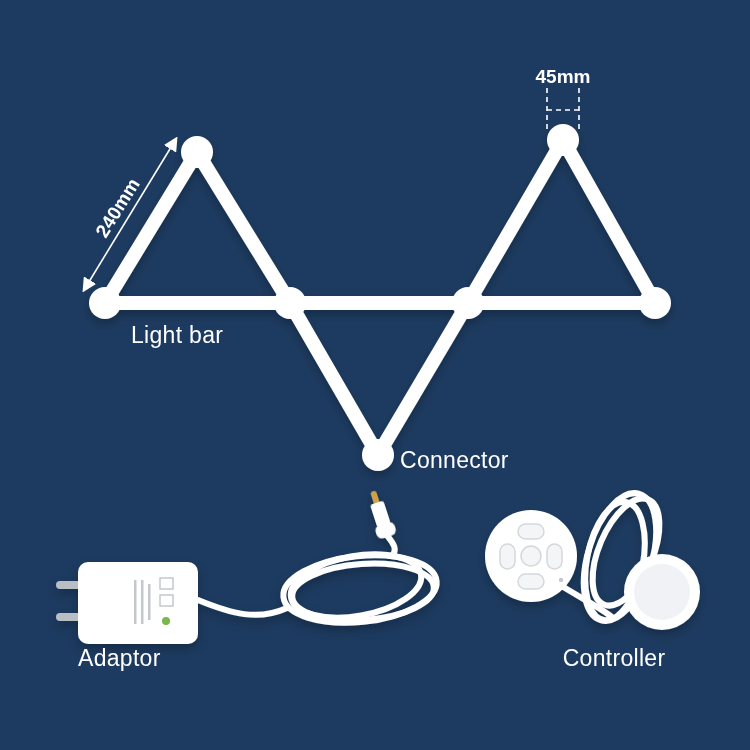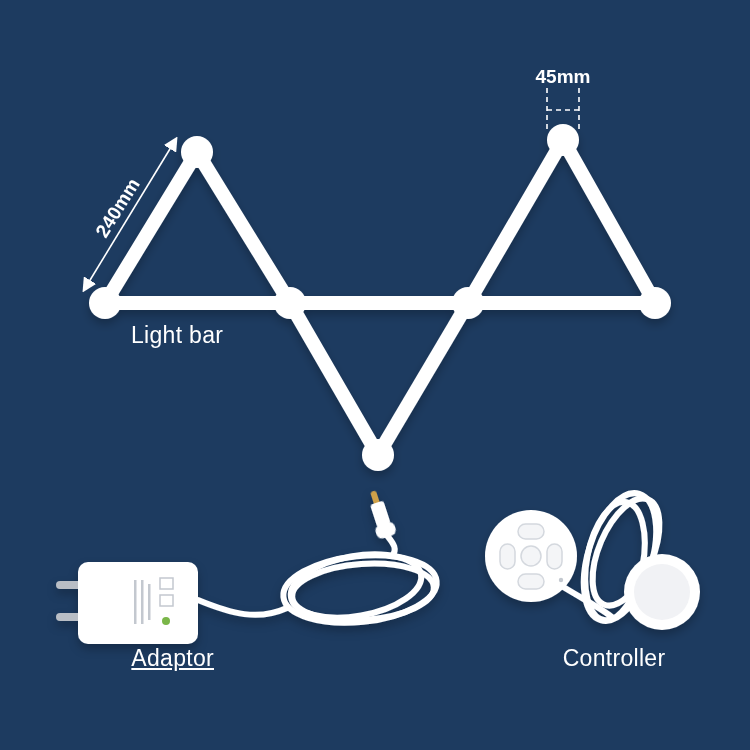--- a/index.html
+++ b/index.html
@@ -130,18 +130,19 @@
       <circle cx="662" cy="592" r="28" fill="#f1f2f5"></circle>
     </g>
   </svg>
 
   <div class="dim-label" style="left:80px; top:197px; width:76px; text-align:center; transform:rotate(-58deg);">240mm</div>
 
   <div class="dim-label" style="left:530px; top:56px; width:66px; text-align:center;margin-top:10px;">45mm</div>
 
   <div class="label" style="left:131px; top:322px;">Light bar</div>
 
+  <div class="label" style="left:400px; top:447px;">Connector</div>
 
-  <div class="label" style="left:94px; top:645px; width:120px; text-align:right;text-decoration:underline;">Adaptor</div>
+  <div class="label" style="left:78px; top:645px; width:120px; text-align:left;">Adaptor</div>
 
   <div class="label" style="left:534px; top:645px; width:160px; text-align:center;">Controller</div>
 
 </div>
 
 </body></html>

